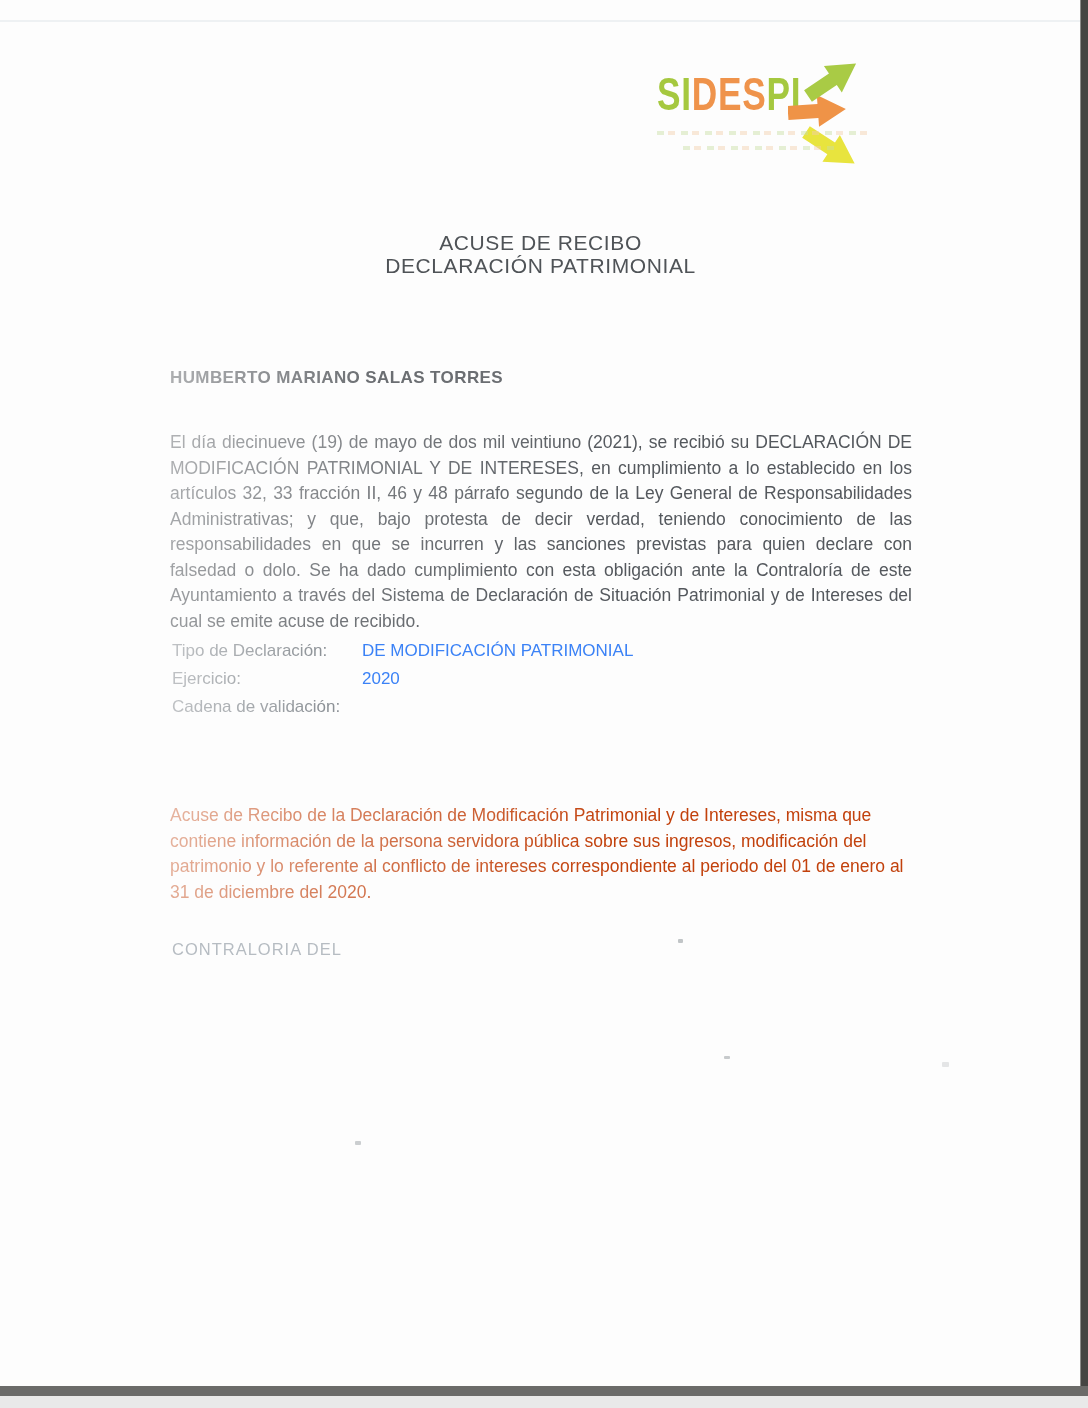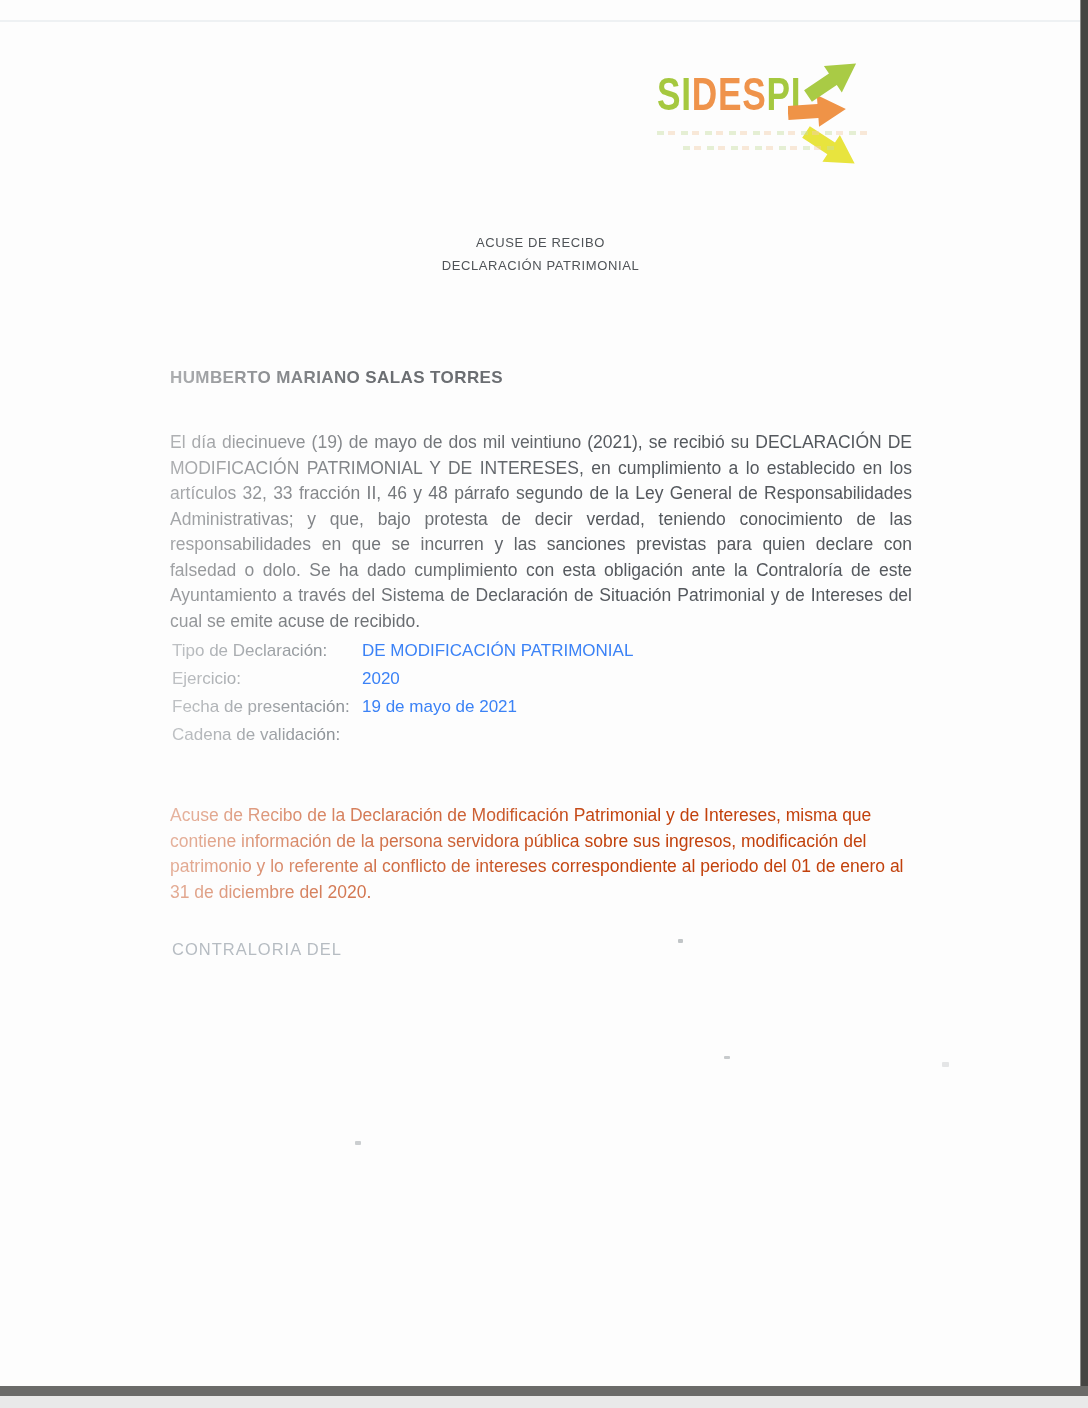--- a/index.html
+++ b/index.html
@@ -23,21 +23,21 @@
   }
   .logo-arrows{position:absolute;left:131px;top:-12px;}
   .tagline{position:absolute;opacity:.45;filter:blur(.6px);
     background:repeating-linear-gradient(90deg,#cadfa4 0 7px,transparent 7px 11px,#f2cfad 11px 18px,transparent 18px 24px);}
   .tagline.l1{left:0px;top:63px;width:212px;height:4px;}
   .tagline.l2{left:26px;top:78px;width:155px;height:4px;}
 
   
   .doc-title{
     position:absolute;left:0;width:1081px;top:231px;text-align:center;
-    font-size:13px;color:#4f5357;letter-spacing:.6px;line-height:23px;
+    font-size:21px;color:#4f5357;letter-spacing:.6px;line-height:23px;
     filter:blur(.2px);
   }
   .recipient{
     position:absolute;left:170px;top:368px;font-size:17px;font-weight:bold;
     color:#6b6e72;letter-spacing:.4px;
     -webkit-mask-image:linear-gradient(100deg,rgba(0,0,0,.55),#000 60%);
     mask-image:linear-gradient(100deg,rgba(0,0,0,.55),#000 60%);
   }
   .para1{
     position:absolute;left:170px;top:430px;width:742px;font-size:17.5px;
@@ -104,24 +104,20 @@
   <div class="fields">
     <div class="field-row">
       <span class="field-label">Tipo de Declaración:</span>
       <span class="field-value">DE MODIFICACIÓN PATRIMONIAL</span>
     </div>
     <div class="field-row">
       <span class="field-label">Ejercicio:</span>
       <span class="field-value">2020</span>
     </div>
     <div class="field-row">
-      <span class="field-label">Fecha de presentación:</span>
-      <span class="field-value">19 de mayo de 2021</span>
-    </div>
-    <div class="field-row">
       <span class="field-label">Cadena de validación:</span>
       <span class="field-value"></span>
     </div>
   </div>
 
   <div class="para2">Acuse de Recibo de la Declaración de Modificación Patrimonial y de Intereses, misma que contiene información de la persona servidora pública sobre sus ingresos, modificación del patrimonio y lo referente al conflicto de intereses correspondiente al periodo del 01 de enero al 31 de diciembre del 2020.</div>
 
   <div class="footer-line">CONTRALORIA DEL</div>
 
   <div class="edge-right"></div>

